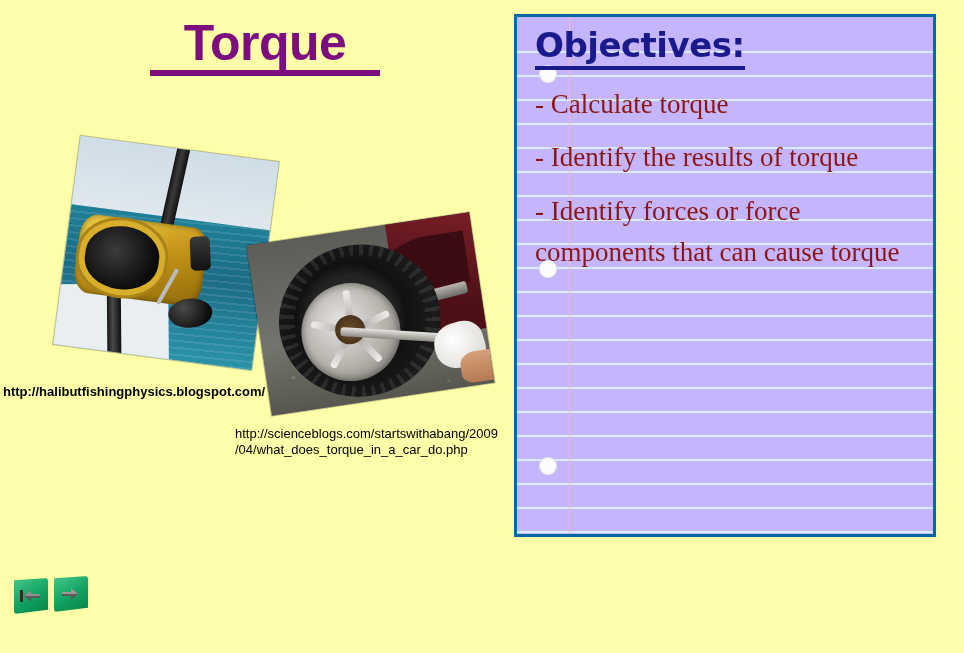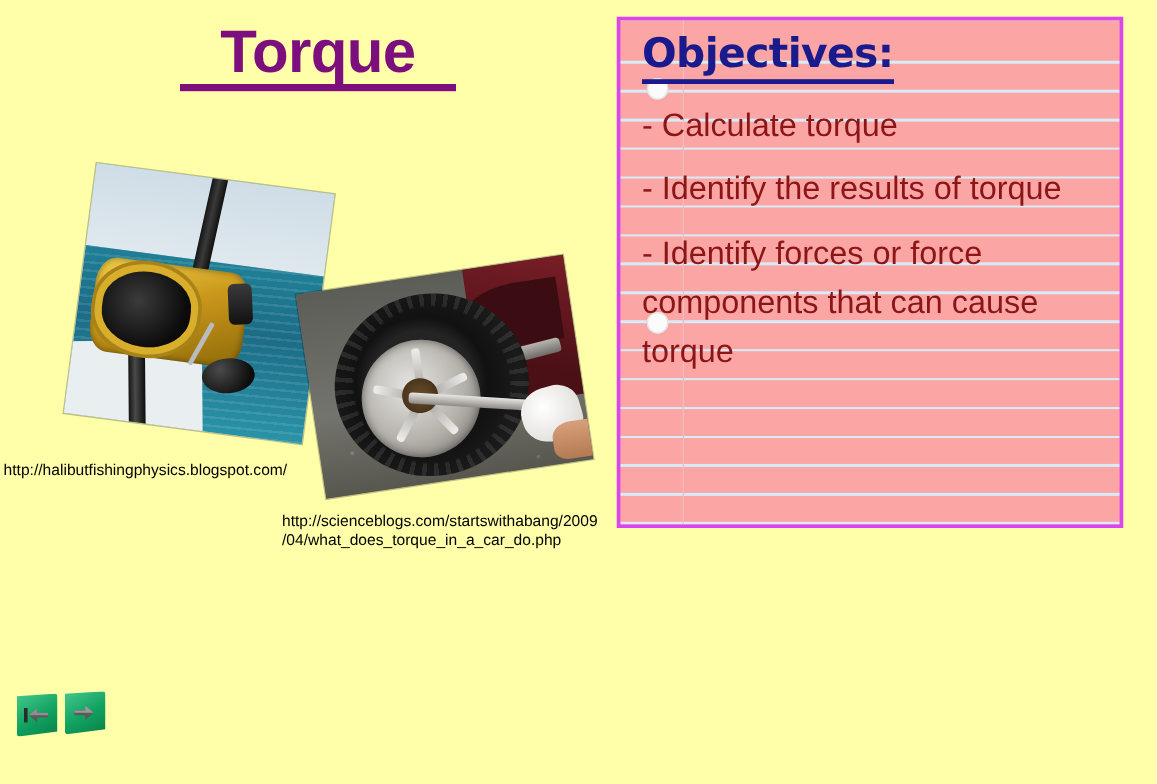--- a/index.html
+++ b/index.html
@@ -172,28 +172,28 @@
 
   
   .caption{
     position:absolute;
     color:#000;
     font-family:"Liberation Sans",sans-serif;
     font-size:13px;
     line-height:1.25;
     white-space:pre-line;
   }
-  #caption-fishing{left:3px;top:384px;}
+  #caption-fishing{left:3px;top:384px;font-weight:bold;}
   #caption-tire{left:235px;top:426px;}
 
   
   #objectives-panel{
-    position:absolute;left:514px;top:14px;width:422px;height:426px;
-    background:#fca5a5;
-    border:3px solid #d946ef;
+    position:absolute;left:514px;top:14px;width:422px;height:523px;
+    background:#c4b5fd;
+    border:3px solid #0369a1;
     box-sizing:border-box;
     overflow:hidden;
   }
   #objectives-panel .rules{
     position:absolute;inset:0;
     background:repeating-linear-gradient(
       to bottom,
       rgba(0,0,0,0) 0 22px,
       #d7ecf7 22px 24px);
     background-position:0 12px;
@@ -220,21 +220,21 @@
     font-weight:bold;
     font-size:34px;
     color:#1a1a8c;
     letter-spacing:-0.5px;
     display:inline-block;
     border-bottom:4px solid #1a1a8c;
     padding-bottom:1px;
     margin-bottom:14px;
   }
   .objective-item{
-    font-family:Liberation Sans, sans-serif;
+    font-family:Liberation Serif, serif;
     font-size:27px;
     line-height:1.53;
     color:#8c1616;
     margin-bottom:12px;
     white-space:pre-line;
   }
 
   
   #nav-bar{position:absolute;left:14px;top:576px;}
   .navbtn{

